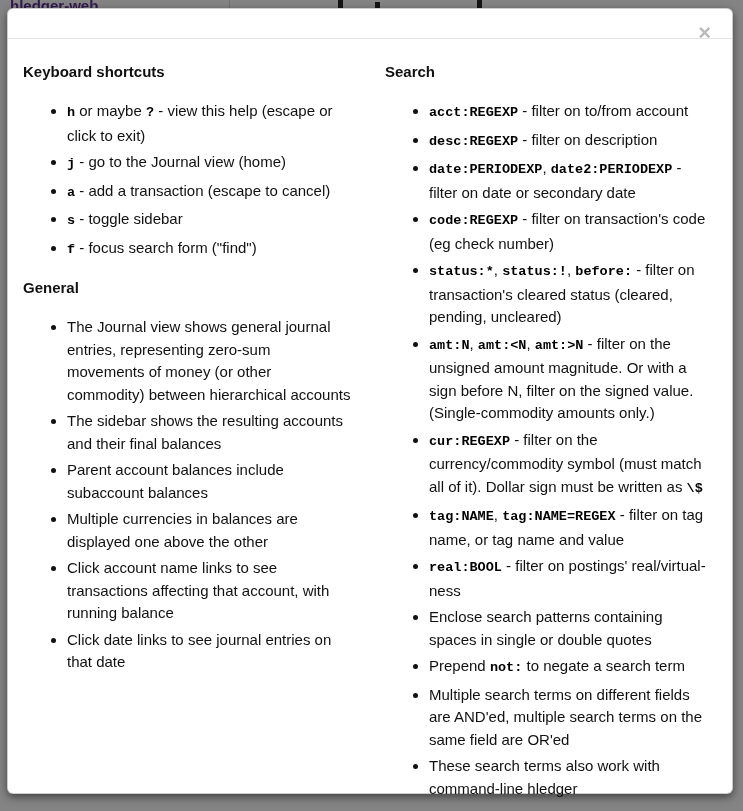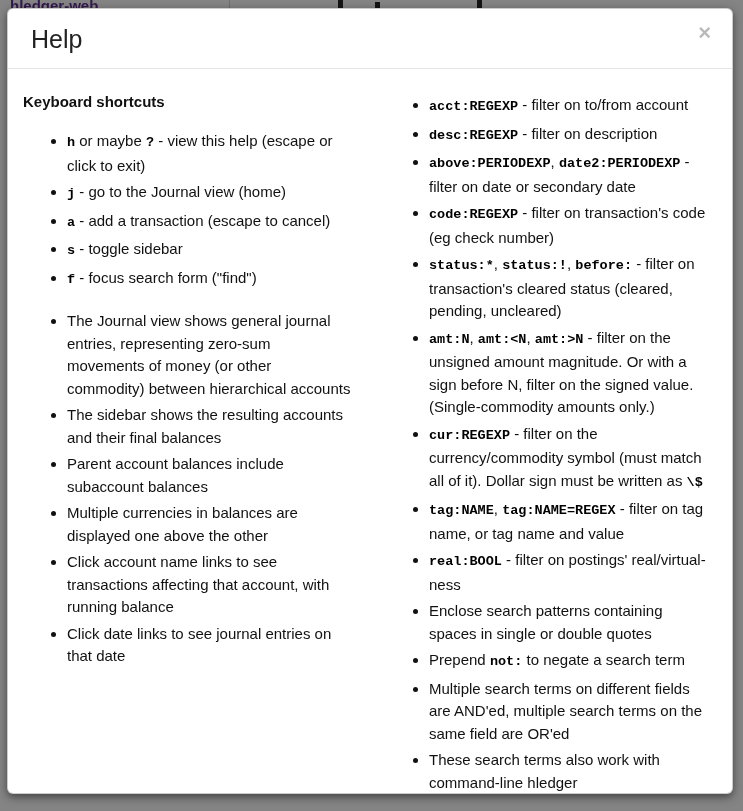--- a/index.html
+++ b/index.html
@@ -78,47 +78,48 @@
   <a href="#" class="brand">hledger-web</a>
   <div class="sidebar-divider"></div>
   <div class="frag f1"></div>
   <div class="frag f2"></div>
   <div class="frag f3"></div>
 </div>
 
 <div class="modal">
   <div class="modal-header">
     <button class="close">×</button>
-    <h2 class="modal-title">Help</h2>
   </div>
   <div class="modal-body">
     <div class="row">
       <div class="col help-col">
           <h3>Keyboard shortcuts</h3>
           <ul>
             <li><code>h</code> or maybe <code>?</code> - view this help (escape or click to exit)</li>
             <li><code>j</code> - go to the Journal view (home)</li>
             <li><code>a</code> - add a transaction (escape to cancel)</li>
             <li><code>s</code> - toggle sidebar</li>
             <li><code>f</code> - focus search form ("find")</li>
           </ul>
+          <h3>General</h3>
           <ul>
             <li>The Journal view shows general journal entries, representing zero-sum movements of money (or other commodity) between hierarchical accounts</li>
             <li>The sidebar shows the resulting accounts and their final balances</li>
             <li>Parent account balances include subaccount balances</li>
             <li>Multiple currencies in balances are displayed one above the other</li>
             <li>Click account name links to see transactions affecting that account, with running balance</li>
             <li>Click date links to see journal entries on that date</li>
           </ul>
         </div>
       <div class="col help-col">
+          <h3>Search</h3>
           <ul>
             <li><code>acct:REGEXP</code> - filter on to/from account</li>
             <li><code>desc:REGEXP</code> - filter on description</li>
-            <li><code>above:PERIODEXP</code>, <code>date2:PERIODEXP</code> - filter on date or secondary date</li>
+            <li><code>date:PERIODEXP</code>, <code>date2:PERIODEXP</code> - filter on date or secondary date</li>
             <li><code>code:REGEXP</code> - filter on transaction's code (eg check number)</li>
             <li><code>status:*</code>, <code>status:!</code>, <code>before:</code> - filter on transaction's cleared status (cleared, pending, uncleared)</li>
             <li><code>amt:N</code>, <code>amt:&lt;N</code>, <code>amt:&gt;N</code> - filter on the unsigned amount magnitude. Or with a sign before N, filter on the signed value. (Single-commodity amounts only.)</li>
             <li><code>cur:REGEXP</code> - filter on the currency/commodity symbol (must match all of it). Dollar sign must be written as <code>\$</code></li>
             <li><code>tag:NAME</code>, <code>tag:NAME=REGEX</code> - filter on tag name, or tag name and value</li>
             <li><code>real:BOOL</code> - filter on postings' real/virtual-ness</li>
             <li>Enclose search patterns containing spaces in single or double quotes</li>
             <li>Prepend <code>not:</code> to negate a search term</li>
             <li>Multiple search terms on different fields are AND'ed, multiple search terms on the same field are OR'ed</li>
             <li>These search terms also work with command-line hledger</li>

